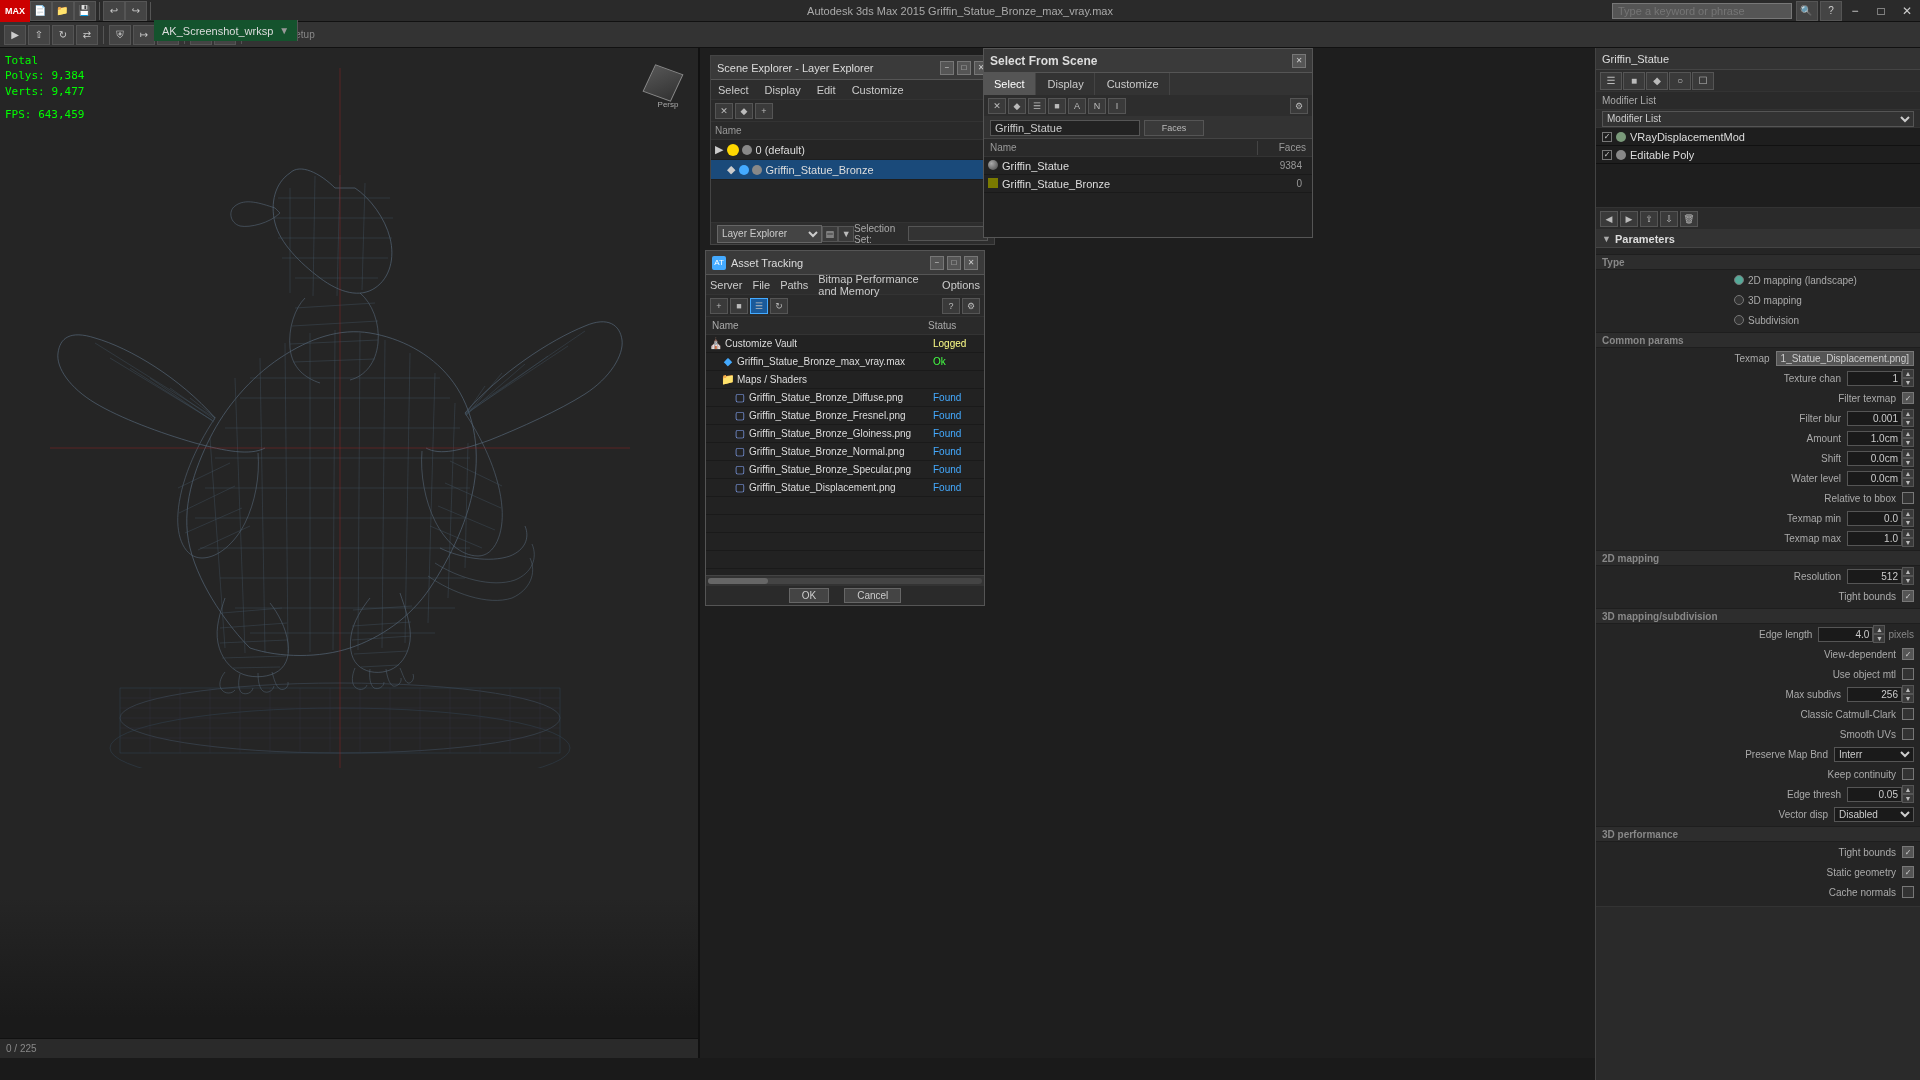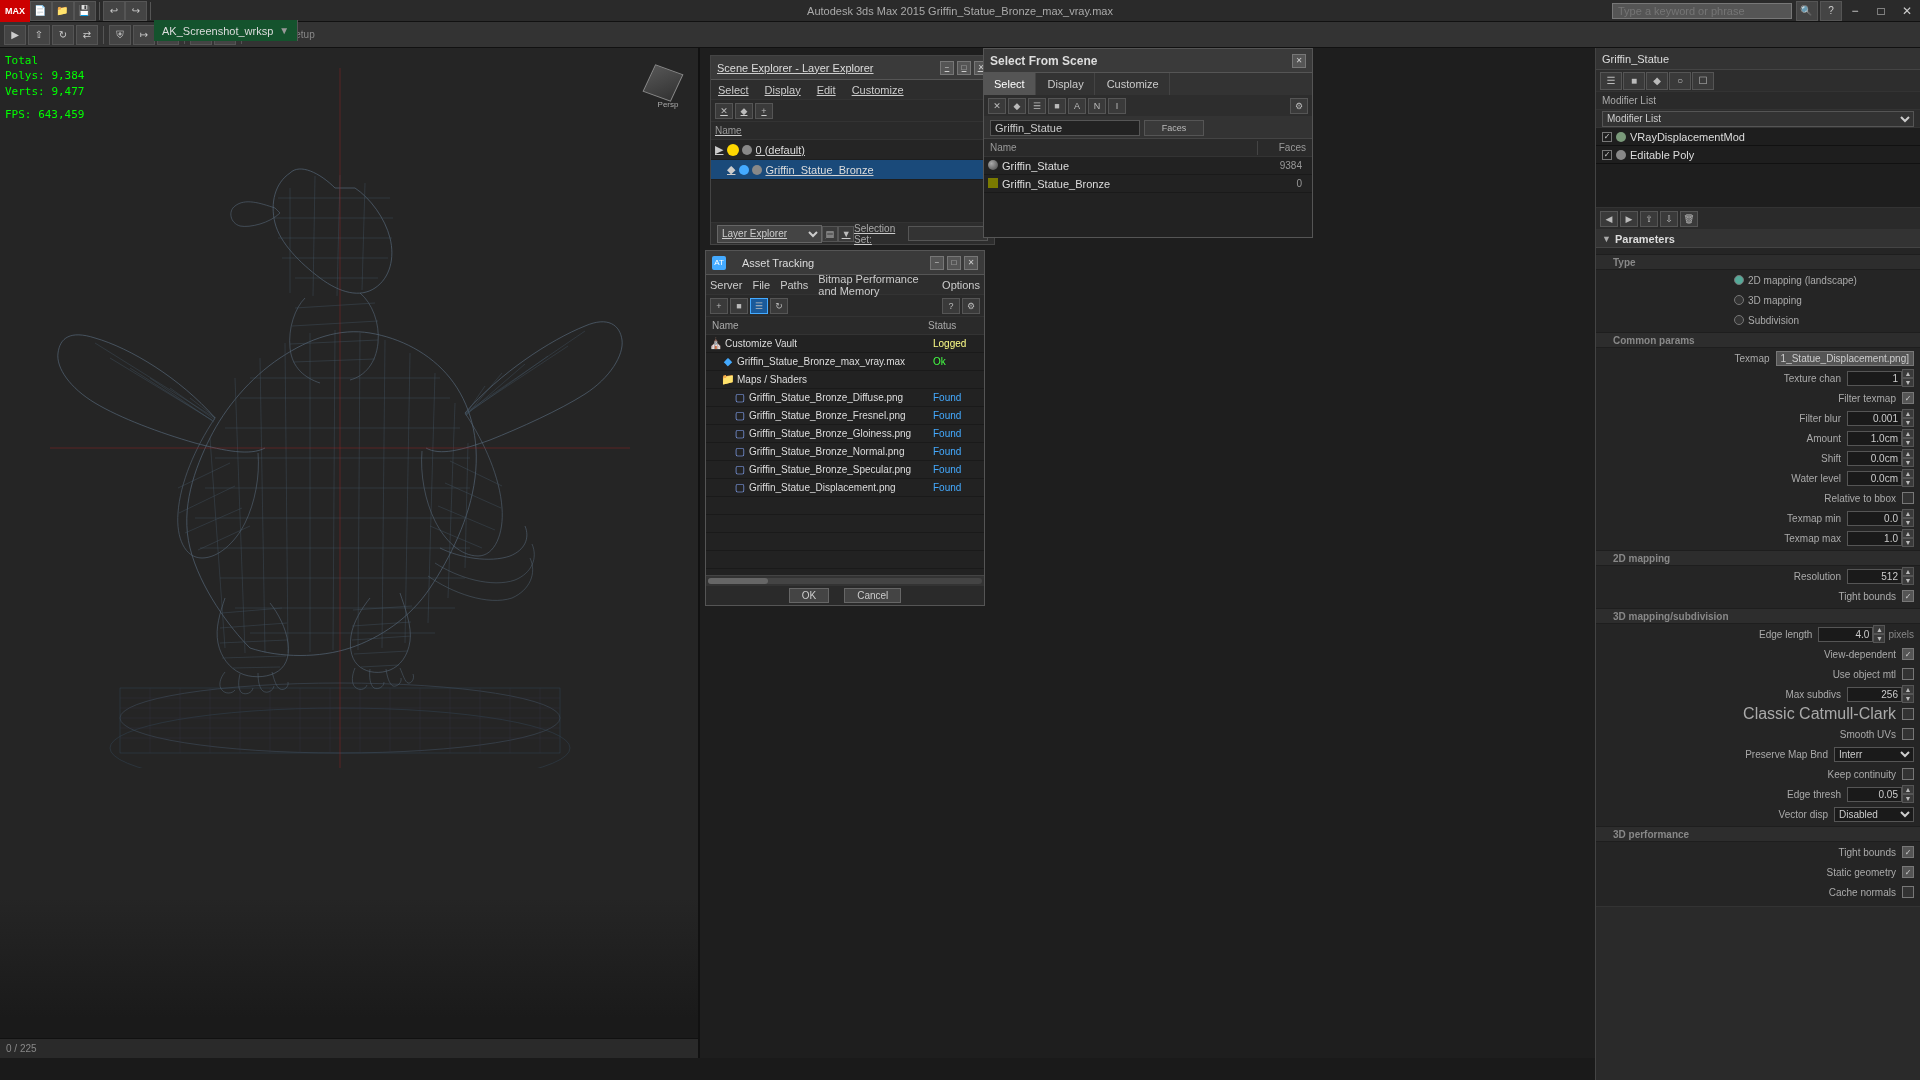--- a/index.html
+++ b/index.html
@@ -194,21 +194,20 @@
 
     
     #scene-explorer {
       background: #a21caf;
       border: 1px solid #444;
       margin: 5px;
       position: absolute;
       top: 50px;
       left: 705px;
       width: 285px;
-      text-decoration: underline;
     }
     #scene-explorer-header {
       background: #3a3a3a;
       height: 24px;
       display: flex;
       align-items: center;
       justify-content: space-between;
       padding: 0 6px;
       border-bottom: 1px solid #555;
       cursor: move;
@@ -631,21 +630,21 @@
       justify-content: center;
       font-size: 7px;
       cursor: pointer;
       color: #bbb;
       line-height: 1;
     }
     .subheading {
       height: 16px;
       display: flex;
       align-items: center;
-      padding: 0 17px;
+      padding: 0 6px;
       background: #2d2d2d;
       border-bottom: 1px solid #1e1e1e;
       border-top: 1px solid #1e1e1e;
       margin-top: 2px;
     }
     .subheading .label {
       font-size: 10px;
       color: #888;
       font-weight: bold;
     }
@@ -709,21 +708,21 @@
       justify-content: space-between;
       padding: 0 6px;
       border-bottom: 1px solid #555;
       cursor: move;
     }
     .at-header-title {
       font-size: 11px;
       color: #ddd;
       display: flex;
       align-items: center;
-      gap: 16px;
+      gap: 5px;
     }
     .at-icon {
       width: 14px;
       height: 14px;
       background: #4af;
       border-radius: 2px;
       display: flex;
       align-items: center;
       justify-content: center;
       font-size: 8px;
@@ -1586,21 +1585,21 @@
           <div class="spin-input">
             <input type="text" value="256" style="">
             <div class="spin-btns">
               <div class="spin-btn">▲</div>
               <div class="spin-btn">▼</div>
             </div>
           </div>
         </div>
 
         <div class="full-row">
-          <span style="flex:1; text-align:right; padding-right:6px; font-size:16px; color:#aaa;">Classic Catmull-Clark</span>
+          <span style="flex:1; text-align:right; padding-right:6px; font-size:10px; color:#aaa;">Classic Catmull-Clark</span>
           <div class="chk"></div>
         </div>
 
         <div class="full-row">
           <span style="flex:1; text-align:right; padding-right:6px; font-size:10px; color:#aaa;">Smooth UVs</span>
           <div class="chk"></div>
         </div>
 
         <div class="param-row">
           <span class="param-label">Preserve Map Bnd</span>

